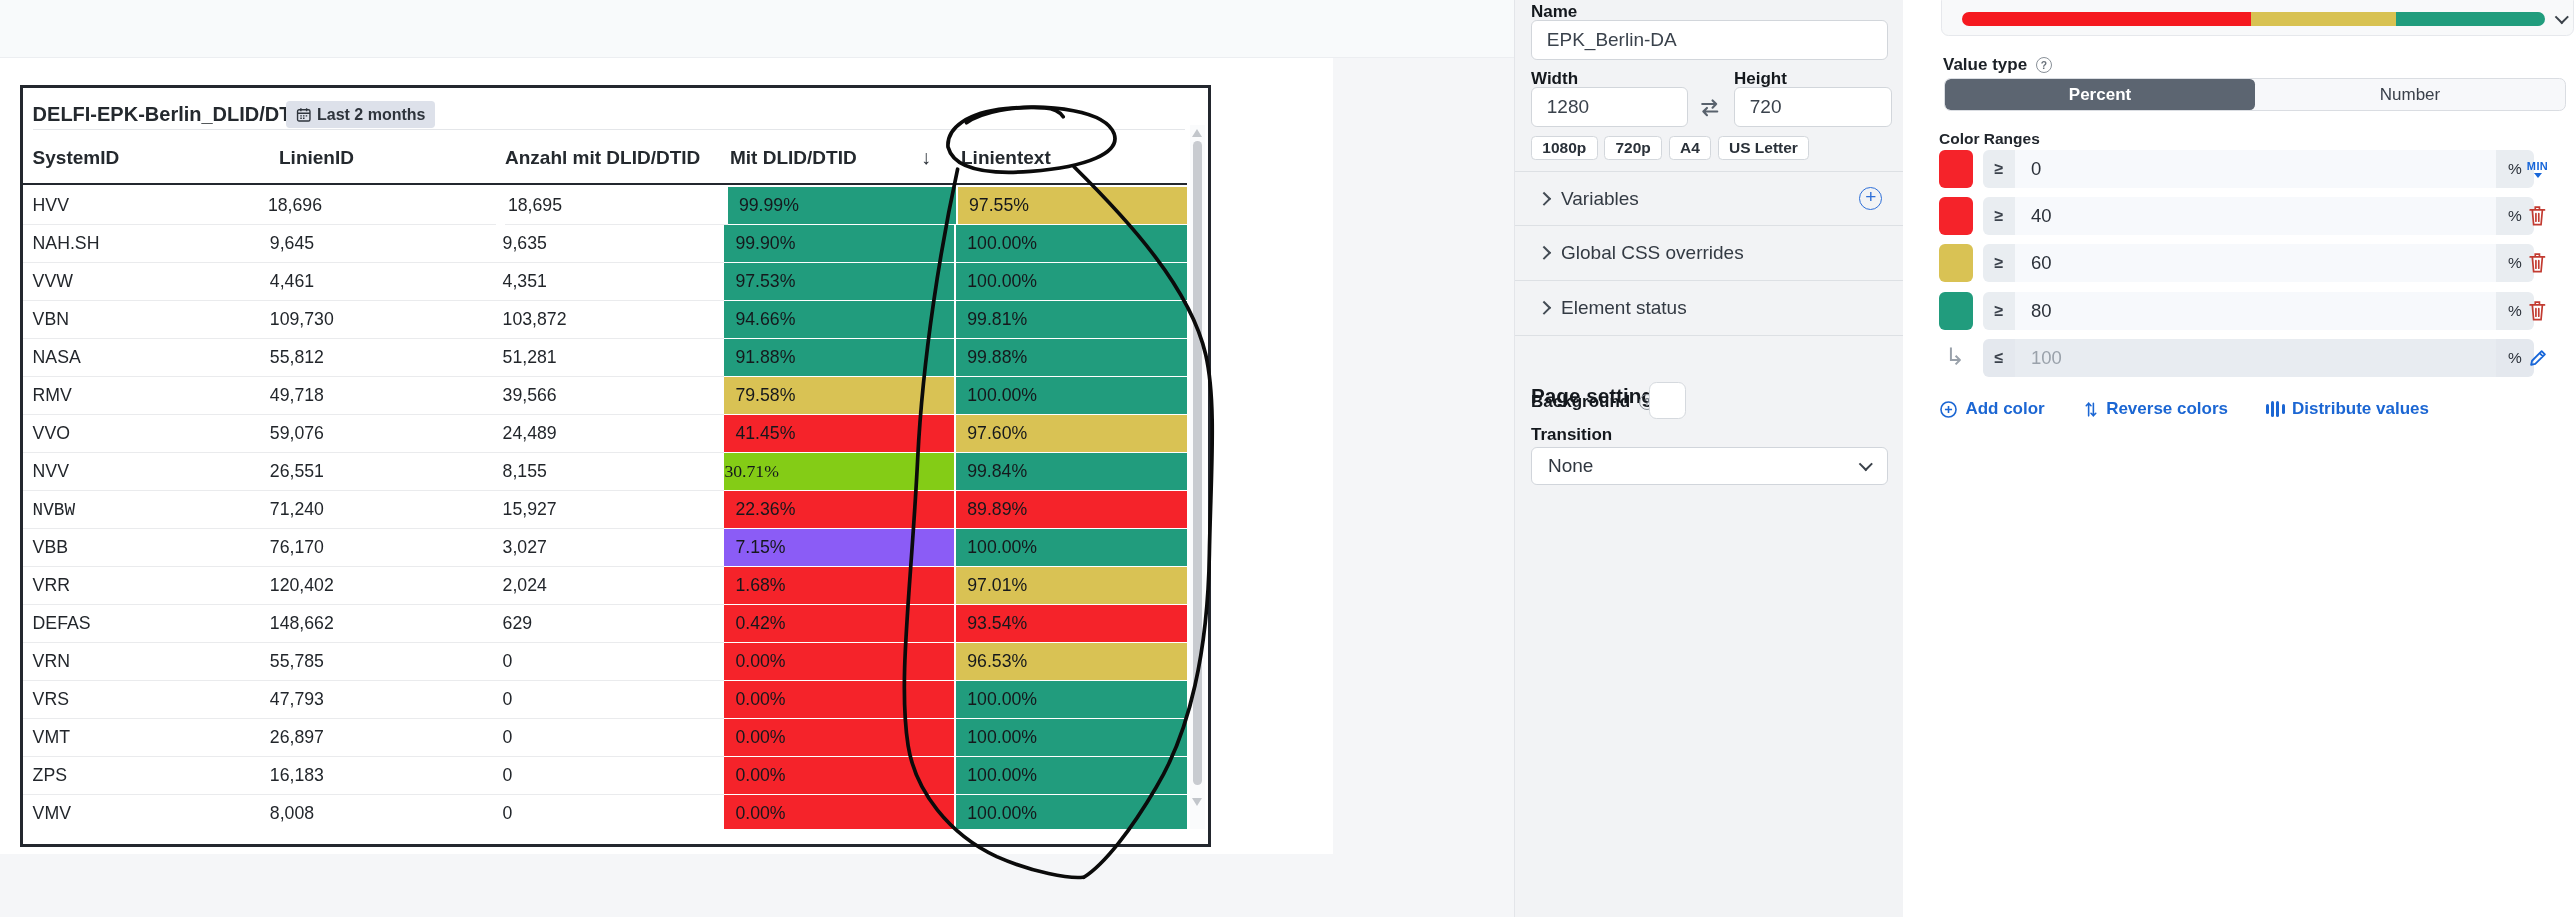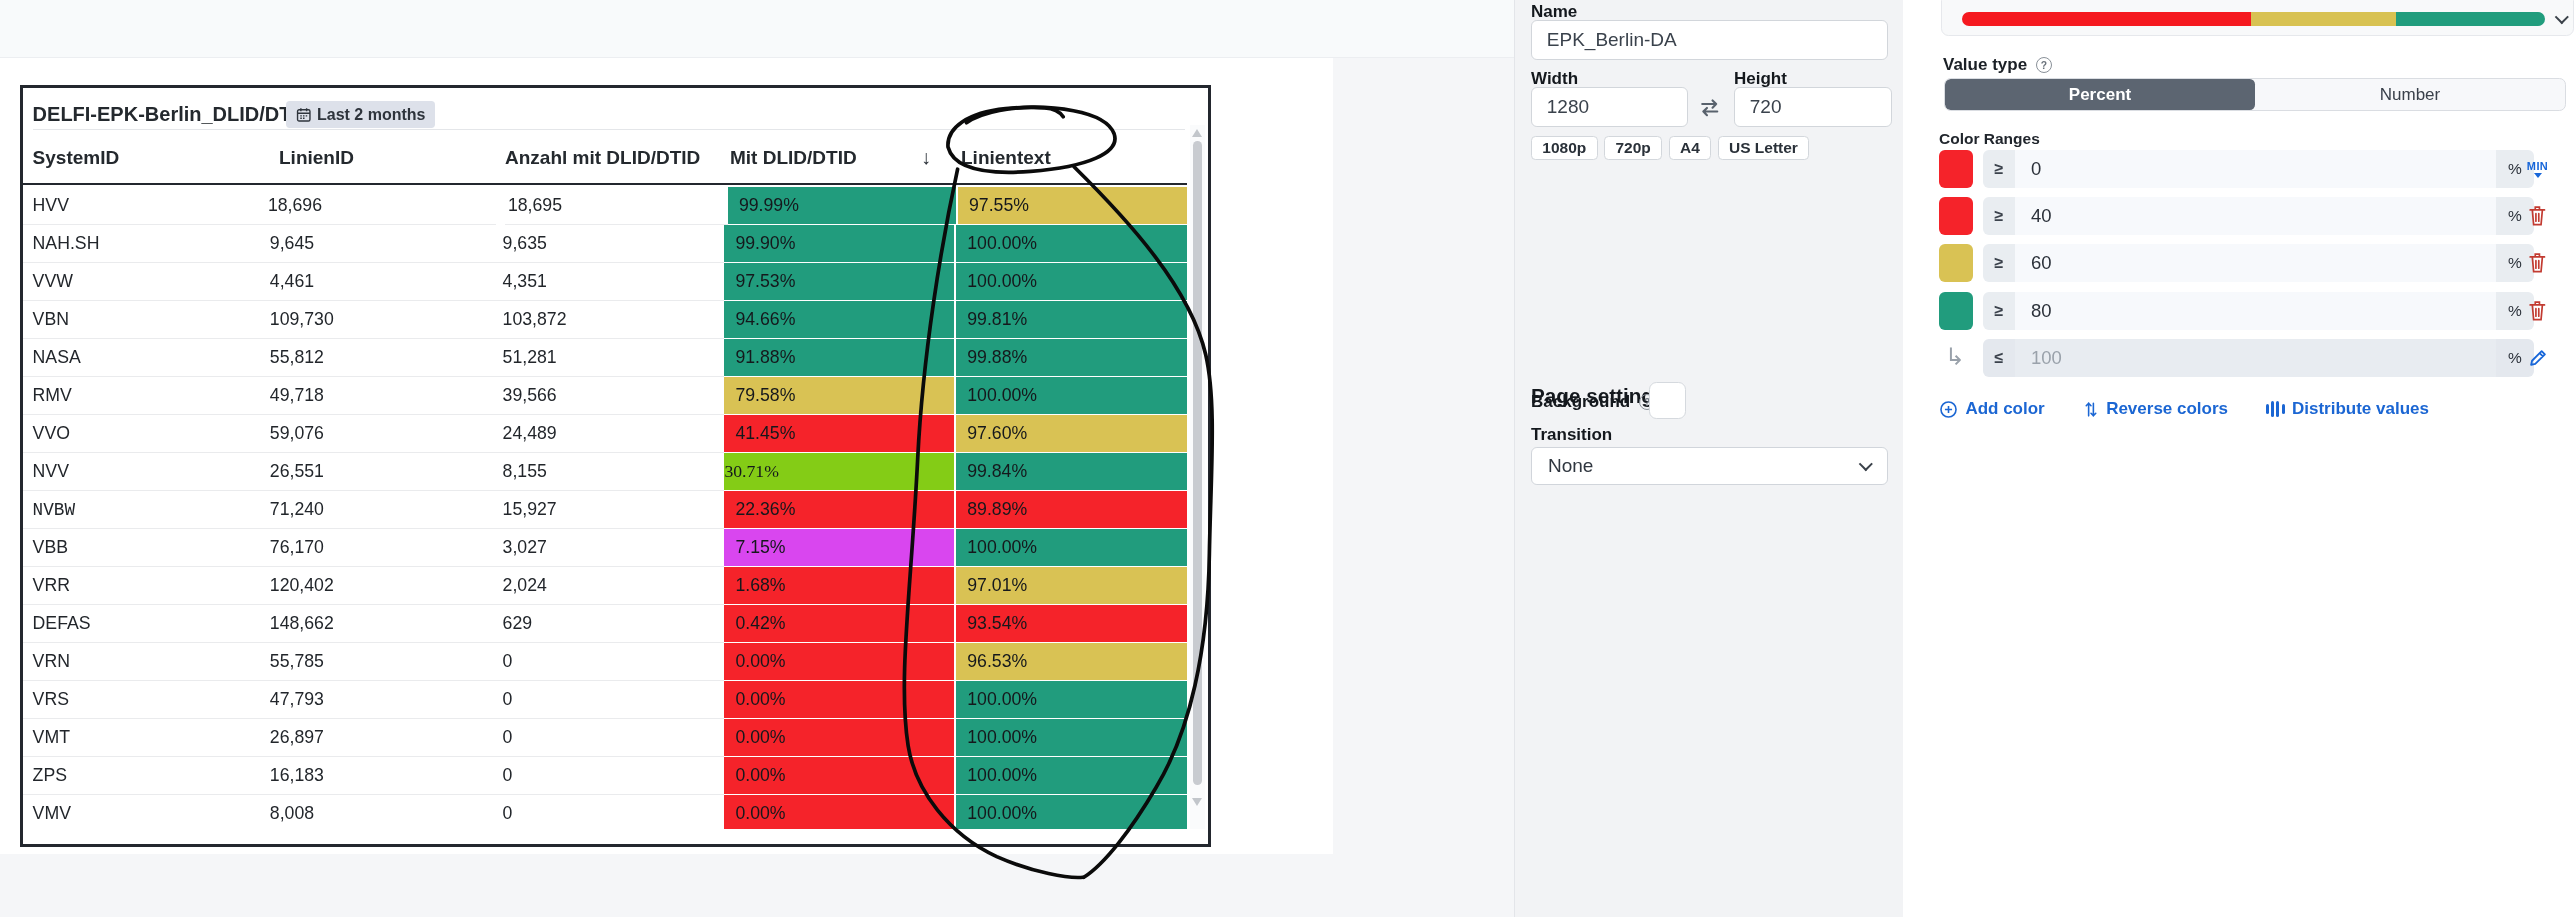--- a/index.html
+++ b/index.html
@@ -197,21 +197,21 @@
           <div class="td" style="width: 244px; padding-left: 9.6px; font-family: Liberation Mono, monospace;">NVBW</div>
           <div class="td" style="width: 233px; padding-left: 3px;">71,240</div>
           <div class="td" style="width: 225px; padding-left: 3px;">15,927</div>
           <div class="td colored" style="width: 230px; padding-left: 11px; background: rgb(245, 35, 42);">22.36%</div>
           <div class="td colored c5" style="width: 233px; padding-left: 11px; background: rgb(245, 35, 42);">89.89%</div>
         </div>
         <div class="t-row">
           <div class="td" style="width: 244px; padding-left: 9.6px;">VBB</div>
           <div class="td" style="width: 233px; padding-left: 3px;">76,170</div>
           <div class="td" style="width: 225px; padding-left: 3px;">3,027</div>
-          <div class="td colored" style="width: 230px; padding-left: 11px; background: #d946ef;">7.15%</div>
+          <div class="td colored" style="width: 230px; padding-left: 11px; background: #8b5cf6;">7.15%</div>
           <div class="td colored c5" style="width: 233px; padding-left: 11px; background: rgb(33, 156, 125);">100.00%</div>
         </div>
         <div class="t-row">
           <div class="td" style="width: 244px; padding-left: 9.6px;">VRR</div>
           <div class="td" style="width: 233px; padding-left: 3px;">120,402</div>
           <div class="td" style="width: 225px; padding-left: 3px;">2,024</div>
           <div class="td colored" style="width: 230px; padding-left: 11px; background: rgb(245, 35, 42);">1.68%</div>
           <div class="td colored c5" style="width: 233px; padding-left: 11px; background: rgb(217, 194, 84);">97.01%</div>
         </div>
         <div class="t-row">
@@ -286,20 +286,35 @@
     <span>720</span>
   </div>
 
   <div class="preset-row">
       <div class="preset">1080p</div>
       <div class="preset">720p</div>
       <div class="preset">A4</div>
       <div class="preset">US Letter</div>
     </div>
 
+  <div id="sections">
+      <div class="section-row">
+        <span class="chev chev-r"></span>
+        <span class="section-label">Variables</span>
+        <span class="plus-circle">+</span>
+      </div>
+      <div class="section-row">
+        <span class="chev chev-r"></span>
+        <span class="section-label">Global CSS overrides</span>
+      </div>
+      <div class="section-row">
+        <span class="chev chev-r"></span>
+        <span class="section-label">Element status</span>
+      </div>
+    </div>
 
   <div id="page-settings-title">Page settings</div>
 
   <div class="lbl" style="left:16px;top:392px;display:flex;align-items:center;gap:8.9px;">
     <span>Background</span>
     <span class="help-circle">?</span>
   </div>
   <div id="bg-swatch"></div>
 
   <div class="lbl" style="left:16px;top:425px;">Transition</div>

